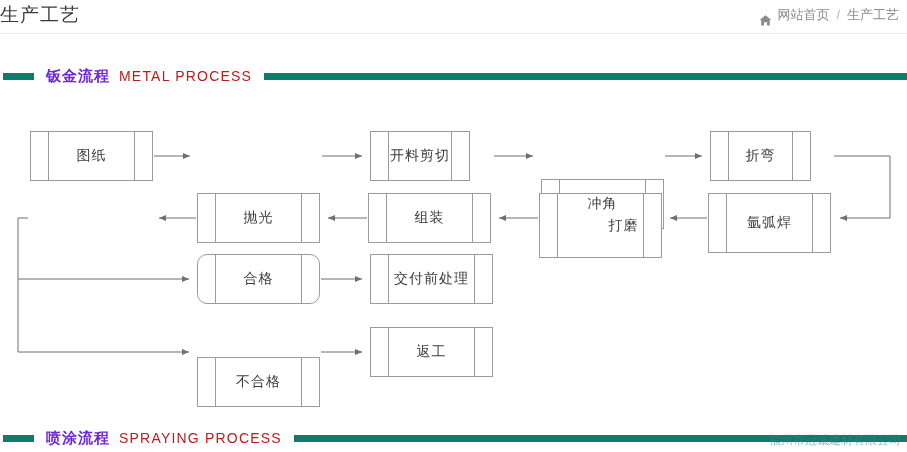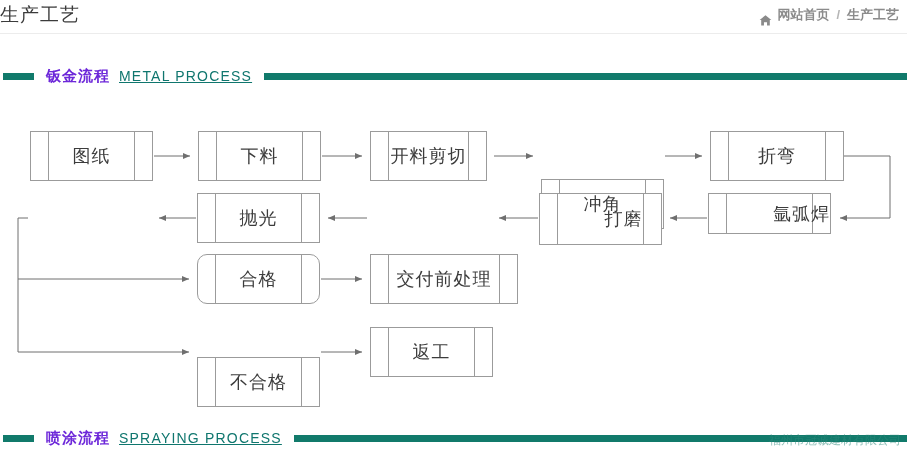--- a/index.html
+++ b/index.html
@@ -18,21 +18,21 @@
     font-size:19px;color:#3b3b3b;
     letter-spacing:1px;
     line-height:30px;
     white-space:nowrap;
   }
   .breadcrumb{
     position:absolute;right:8px;top:2px;
     font-size:13px;color:#8b8b8b;
     line-height:26px;
     white-space:nowrap;
-    display:flex;align-items:center;gap:5px;font-weight:bold;
+    display:flex;align-items:center;gap:5px;
   }
   .home-icon{display:inline-block;width:13px;height:13px;position:relative;top:1px;}
   .bc-sep{color:#b5b5b5;padding:0 2px;}
   .bc-link{color:#8b8b8b;}
   .top-divider{
     position:absolute;left:0;top:33px;width:907px;height:1px;
     background:#ececec;
   }
 
   
@@ -41,36 +41,36 @@
     display:flex;align-items:center;
   }
   .bar-left{
     width:31px;height:7px;background:#117a6b;flex:0 0 auto;margin-left:3px;
   }
   .sh-cn{
     font-size:15px;font-weight:bold;color:#6d28d9;
     margin-left:12px;letter-spacing:1px;white-space:nowrap;
   }
   .sh-en{
-    font-size:14px;color:#0f766e;margin-left:9px;
-    letter-spacing:1.2px;white-space:nowrap;text-decoration:underline;
+    font-size:14px;color:#b91c1c;margin-left:9px;
+    letter-spacing:1.2px;white-space:nowrap;
   }
   .bar-right{
     height:7px;background:#117a6b;flex:1 1 auto;margin-left:12px;margin-right:0;
   }
 
   
   #flow{position:absolute;left:0;top:0;width:907px;height:452px;}
   .node{
     position:absolute;
     box-sizing:border-box;
     border:1px solid #9b9b9b;
     background:#ffffff;
     display:flex;align-items:center;justify-content:center;
-    font-size:18px;color:#3c3c3c;
+    font-size:14px;color:#3c3c3c;
     letter-spacing:1px;
     white-space:nowrap;
   }
   .node::before,.node::after{
     content:"";position:absolute;top:0;bottom:0;width:0;
     border-left:1px solid #9b9b9b;
   }
   .node::before{left:17px;}
   .node::after{right:17px;}
   .node .lbl{position:relative;z-index:2;}
@@ -137,45 +137,45 @@
         <path d="M18,279 V352 H189" marker-end="url(#ah)"></path>
 
         <line x1="321" y1="279" x2="362" y2="279" marker-end="url(#ah)"></line>
 
         <line x1="321" y1="352" x2="362" y2="352" marker-end="url(#ah)"></line>
       </g>
     </svg>
   <div class="node" style="left: 30px; top: 131px; width: 123px; height: 50px;">
         <span class="lbl">图纸</span>
       </div>
-      <div class="node" style="left: 198px; top: 131px; width: 123px; height: 50px;">
-        <span class="lbl">下料</span>
-      </div>
-      <div class="node" style="left: 370px; top: 131px; width: 117px; height: 50px;">
+      <div class="node" style="left: 370px; top: 131px; width: 100px; height: 50px;">
         <span class="lbl">开料剪切</span>
       </div>
       <div class="node" style="left: 541px; top: 131px; width: 123px; height: 50px; margin-top: 48px;">
         <span class="lbl">冲角</span>
       </div>
-      <div class="node" style="left: 710px; top: 131px; width: 134px; height: 50px; font-family: Liberation Serif, serif;">
+      <div class="node" style="left: 710px; top: 131px; width: 101px; height: 50px; font-family: Liberation Serif, serif;">
         <span class="lbl">折弯</span>
       </div>
-      <div class="node" style="left: 708px; top: 193px; width: 123px; height: 41px; justify-content: flex-end;">
+      <div class="node" style="left: 708px; top: 193px; width: 123px; height: 60px;">
         <span class="lbl">氩弧焊</span>
       </div>
-      <div class="node" style="left: 539px; top: 193px; width: 123px; height: 52px; padding-left: 46px;">
+      <div class="node" style="left: 539px; top: 193px; width: 123px; height: 65px; padding-left: 46px;">
         <span class="lbl">打磨</span>
+      </div>
+      <div class="node" style="left: 368px; top: 193px; width: 123px; height: 50px;">
+        <span class="lbl">组装</span>
       </div>
       <div class="node" style="left: 197px; top: 193px; width: 123px; height: 50px;">
         <span class="lbl">抛光</span>
       </div>
       <div class="node" style="left: 197px; top: 254px; width: 123px; height: 50px; border-radius: 10px;">
         <span class="lbl">合格</span>
       </div>
-      <div class="node" style="left: 370px; top: 254px; width: 148px; height: 50px; justify-content: center;">
+      <div class="node" style="left: 370px; top: 254px; width: 123px; height: 50px; justify-content: center;">
         <span class="lbl">交付前处理</span>
       </div>
       <div class="node" style="left: 197px; top: 327px; width: 123px; height: 50px; margin-top: 30px;">
         <span class="lbl">不合格</span>
       </div>
       <div class="node" style="left: 370px; top: 327px; width: 123px; height: 50px;">
         <span class="lbl">返工</span>
       </div>
     </div>
 

